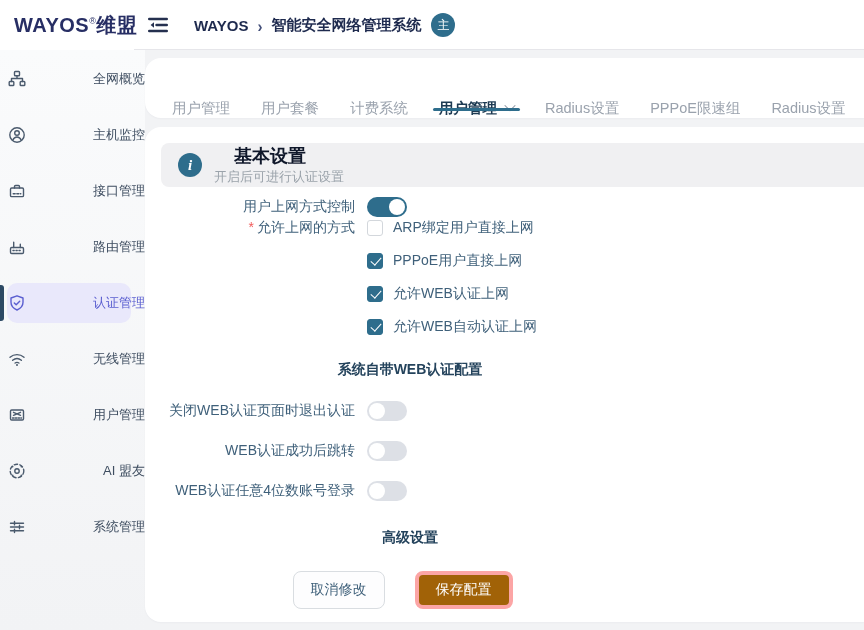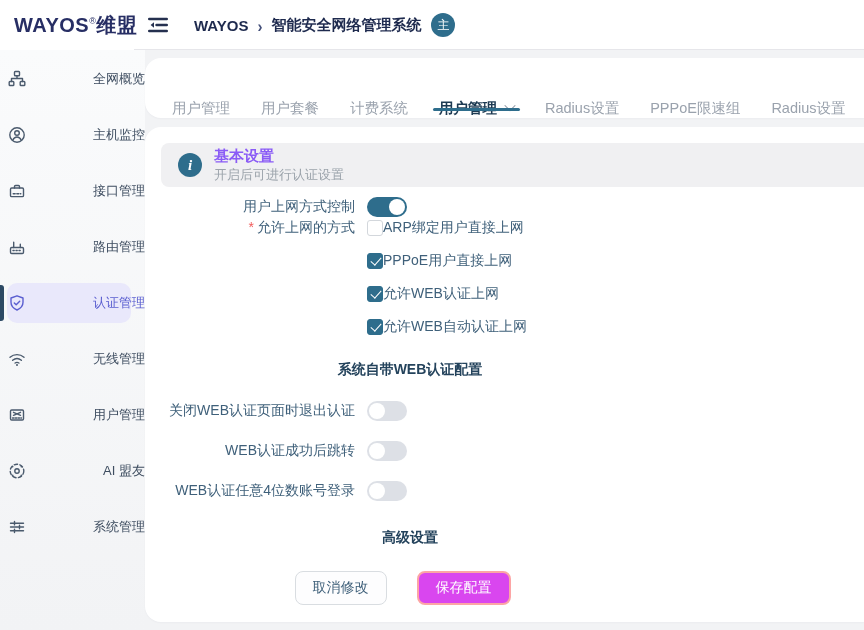--- a/index.html
+++ b/index.html
@@ -40,28 +40,28 @@
   .tab.active::after { content:''; position:absolute; left:-6px; right:-6px; bottom:7px; height:3px; background:#2e6d8c; border-radius:2px; }
   .tab .caret { width:8px; height:8px; border-right:1.6px solid #8a93a0; border-bottom:1.6px solid #8a93a0;
                 transform:rotate(45deg) translate(-1px,-1px); margin-left:9px; margin-top:-3px; }
   .main-card { margin-top:9px; height:495px; padding-top:16px; overflow:hidden; }
   
   .banner { margin-left:16px; height:44px; background:#f0f0f2; border-radius:8px 0 0 8px;
             display:flex; align-items:center; gap:12px; padding-left:17px; }
   .info-icon { width:24px; height:24px; border-radius:50%; background:#2e6d8c; color:#fff; flex:none;
                display:flex; align-items:center; justify-content:center;
                font-family:"Liberation Serif",serif; font-style:italic; font-weight:700; font-size:15px; }
-  .banner-title { font-size:15px; font-weight:700; color:#8b5cf6; line-height:1.35; }
+  .banner-title { font-size:18px; font-weight:700; color:#0f172a; line-height:1.35;margin-left:20px; }
   .banner-sub { font-size:13px; color:#9ba3ab; line-height:1.35; }
   
   .form { margin-top:8px; }
   .frow { display:flex; align-items:center; }
   .flabel { width:210px; text-align:right; color:#3f607a; font-size:14px; flex:none; white-space:nowrap; }
   .req { color:#f05b5b; margin-right:3px; }
-  .fctrl { margin-left:12px; display:flex; align-items:center; }
+  .fctrl { margin-left:12px; display:flex; align-items:center; gap:10px; }
   .row-space { margin:10px 0 2px; }
   .cb-row { margin-bottom:16px; height:17px; }
   
   .toggle { width:40px; height:20px; border-radius:10px; background:#dde0e6; position:relative; cursor:pointer; flex:none; transition:.2s; }
   .toggle::after { content:''; position:absolute; top:2px; left:2px; width:16px; height:16px; border-radius:50%; background:#fff; }
   .toggle.on { background:#2e6d8c; }
   .toggle.on::after { left:auto; right:2px; }
   
   .cb { width:16px; height:16px; border-radius:3px; border:1px solid #d3d7dc; background:#fff; position:relative; cursor:pointer; flex:none; }
   .cb.checked { background:#2e6d8c; border-color:#2e6d8c; }
@@ -71,21 +71,21 @@
   
   .divider { width:500px; margin:26px 0 22px 15px; display:flex; align-items:center;flex-direction:column; }
   .divider .line { flex:1; height:1px; background:#e3e6ea; }
   .divider .dtext { padding:0 16px; color:#24435c; font-weight:700; font-size:14px; white-space:nowrap; }
   .divider.dotted .line { height:0; background:none; border-top:2px dotted #ccd0d6; }
   .toggle-row { margin-bottom:20px; height:20px; }
   
   .btn-row { width:515px; display:flex; justify-content:center; gap:30px; margin-top:22px; }
   .btn { font-size:14px; border-radius:8px; padding:6px 17px; cursor:pointer; font-family:inherit; }
   .btn-cancel { background:#fdfdfe; border:1px solid #d9dde1; color:#3f607a; }
-  .btn-save { background:#d946ef; border:2px solid #fca5a5; color:#fff; }
+  .btn-save { background:#a16207; border:4px solid #fca5a5; color:#fff; }
   svg { display:block; }
 </style>
 </head>
 <body>
 
 <div class="topbar">
   <div class="logo"><span>WAYOS</span><sup>®</sup><span>维盟</span></div>
   <div class="collapse-btn">
     <svg width="20" height="16" viewBox="0 0 20 16" fill="none" stroke="#25304f" stroke-width="2.4" stroke-linecap="round">
       <path d="M1.2 2h17.6 M8.5 8h10.3 M1.2 14h17.6"></path>

